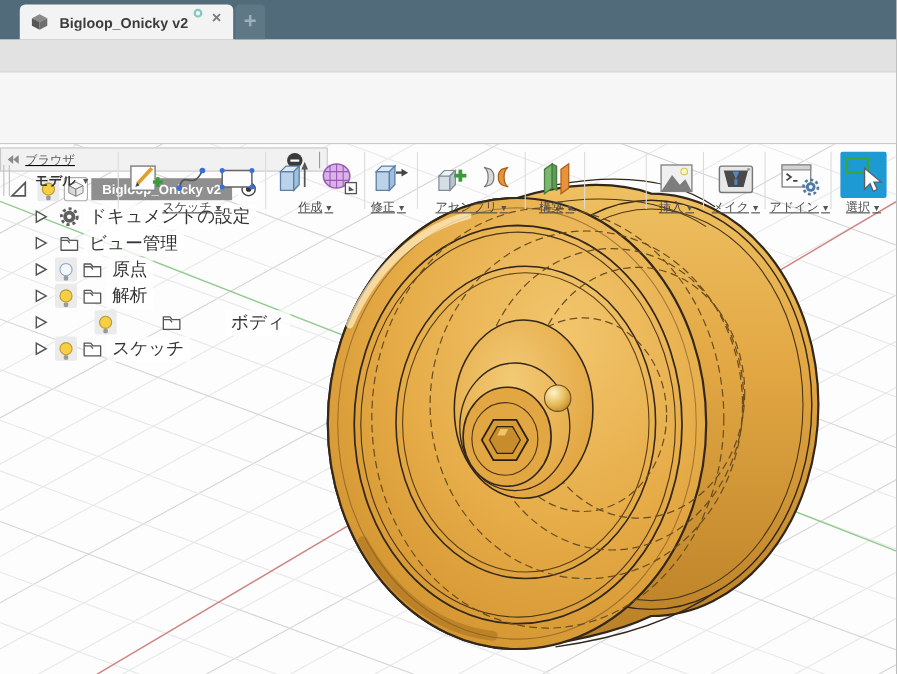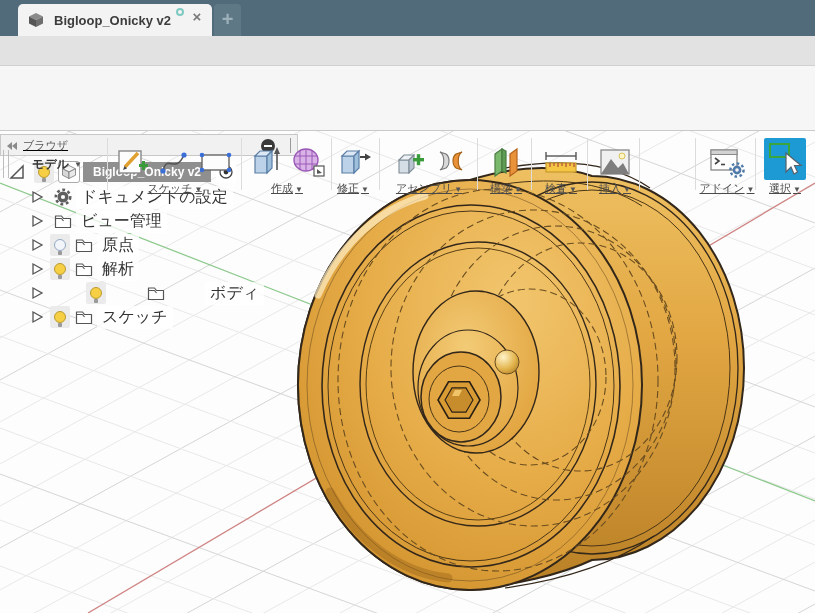--- a/index.html
+++ b/index.html
@@ -485,48 +485,48 @@
           <polygon points="8,12 15,7 15,29 8,34" fill="#7ab86e" stroke="#4a7d42" stroke-width="1.2"></polygon>
           <polygon points="15,7 19,9 19,31 15,29" fill="#5f9c54" stroke="#4a7d42" stroke-width="1.2"></polygon>
           <polygon points="23,12 30,7 30,29 23,34" fill="#e8923a" stroke="#b5641e" stroke-width="1.2"></polygon>
         </svg>
       </div>
       <div class="glabel">
         <span>構築</span><span class="gcaret">▼</span>
       </div>
     </div>
 
-    <div class="rgroup abs" style="left:534px;width:54px">
-      <div class="icons">
-        <svg width="40" height="36">
-          <line x1="5" y1="12" x2="35" y2="12" stroke="#555" stroke-width="1.4"></line>
-          <line x1="5" y1="8" x2="5" y2="16" stroke="#555" stroke-width="1.4"></line>
-          <line x1="35" y1="8" x2="35" y2="16" stroke="#555" stroke-width="1.4"></line>
-          <rect x="5" y="19" width="30" height="9" fill="#f5c643" stroke="#c79a2e" stroke-width="1.2"></rect>
-          <path d="M9,19 v4 M13,19 v3 M17,19 v4 M21,19 v3 M25,19 v4 M29,19 v3 M33,19 v4" stroke="#a4333a" stroke-width="1"></path>
-        </svg>
-      </div>
-      <div class="glabel">
-        <span>検査</span><span class="gcaret">▼</span>
-      </div>
-    </div>
 
     <div class="rgroup abs" style="left:590px;width:50px">
       <div class="icons">
         <svg width="38" height="36">
           <rect x="5" y="6" width="28" height="24" fill="#f0f0f0" stroke="#888" stroke-width="1.3"></rect>
           <circle cx="26" cy="12" r="3" fill="#fdf6c3" stroke="#d8c35a" stroke-width="1"></circle>
           <polygon points="5,30 15,15 22,24 27,19 33,30" fill="#7d7d7d"></polygon>
         </svg>
       </div>
       <div class="glabel">
         <span>挿入</span><span class="gcaret">▼</span>
       </div>
     </div>
 
+    <div class="rgroup abs" style="left:642px;width:54px">
+      <div class="icons">
+        <svg width="40" height="34">
+          <rect x="5" y="5" width="30" height="24" rx="2" fill="#e8e8e8" stroke="#777" stroke-width="1.3"></rect>
+          <polygon points="9,9 31,9 27,24 13,24" fill="#4a4a4a"></polygon>
+          <polygon points="17,10 23,10 20,17" fill="#4f86c6"></polygon>
+          <rect x="18.6" y="17" width="2.8" height="5" fill="#4f86c6"></rect>
+          <circle cx="31.5" cy="8" r="1.3" fill="#999"></circle>
+        </svg>
+      </div>
+      <div class="glabel">
+        <span>メイク</span><span class="gcaret">▼</span>
+      </div>
+    </div>
 
     <div class="rgroup abs" style="left:698px;width:58px">
       <div class="icons">
         <svg width="42" height="36">
           <rect x="5" y="6" width="26" height="20" fill="#fdfdfd" stroke="#888" stroke-width="1.3"></rect>
           <rect x="5" y="6" width="26" height="4.5" fill="#d2d2d2" stroke="#888" stroke-width="1"></rect>
           <polyline points="9,14 13,17 9,20" stroke="#444" stroke-width="1.6" fill="none"></polyline>
           <line x1="15" y1="20.5" x2="19" y2="20.5" stroke="#444" stroke-width="1.6"></line>
           <circle cx="31" cy="26" r="4.4" fill="#4f79a8"></circle>
           <circle cx="31" cy="26" r="6.6" fill="none" stroke="#4f79a8" stroke-width="2.4" stroke-dasharray="2.6 2.5"></circle>

